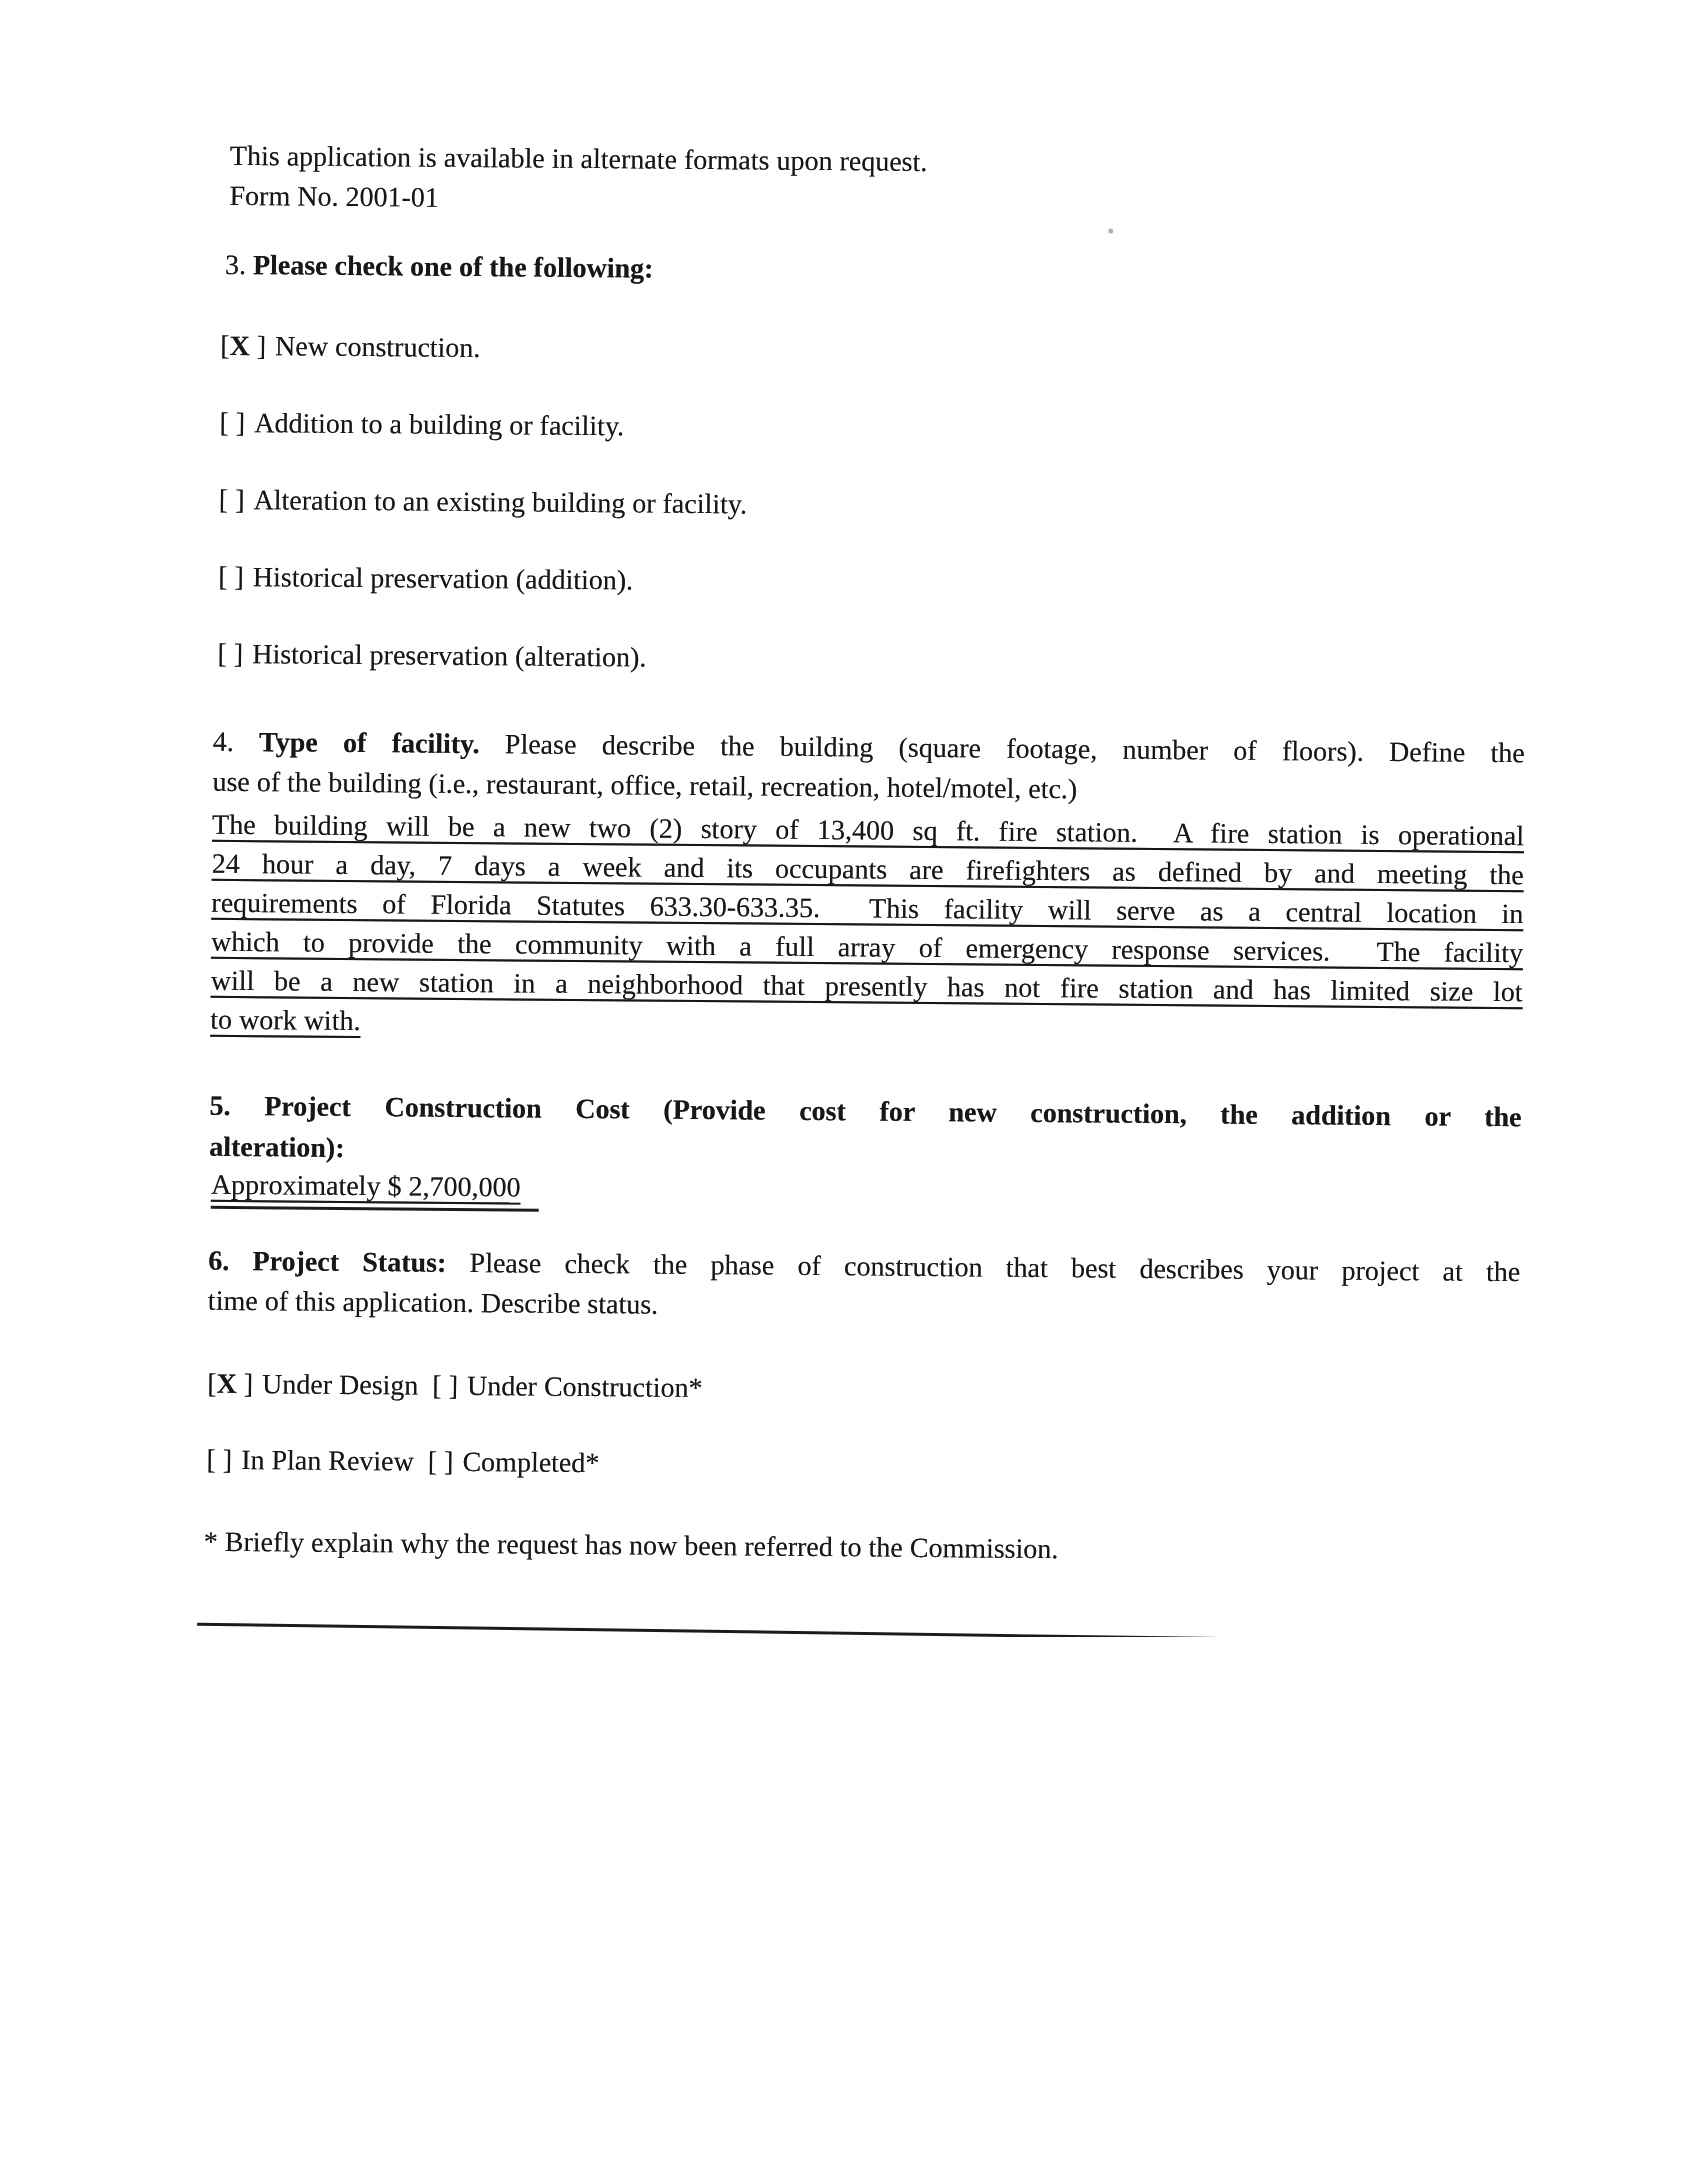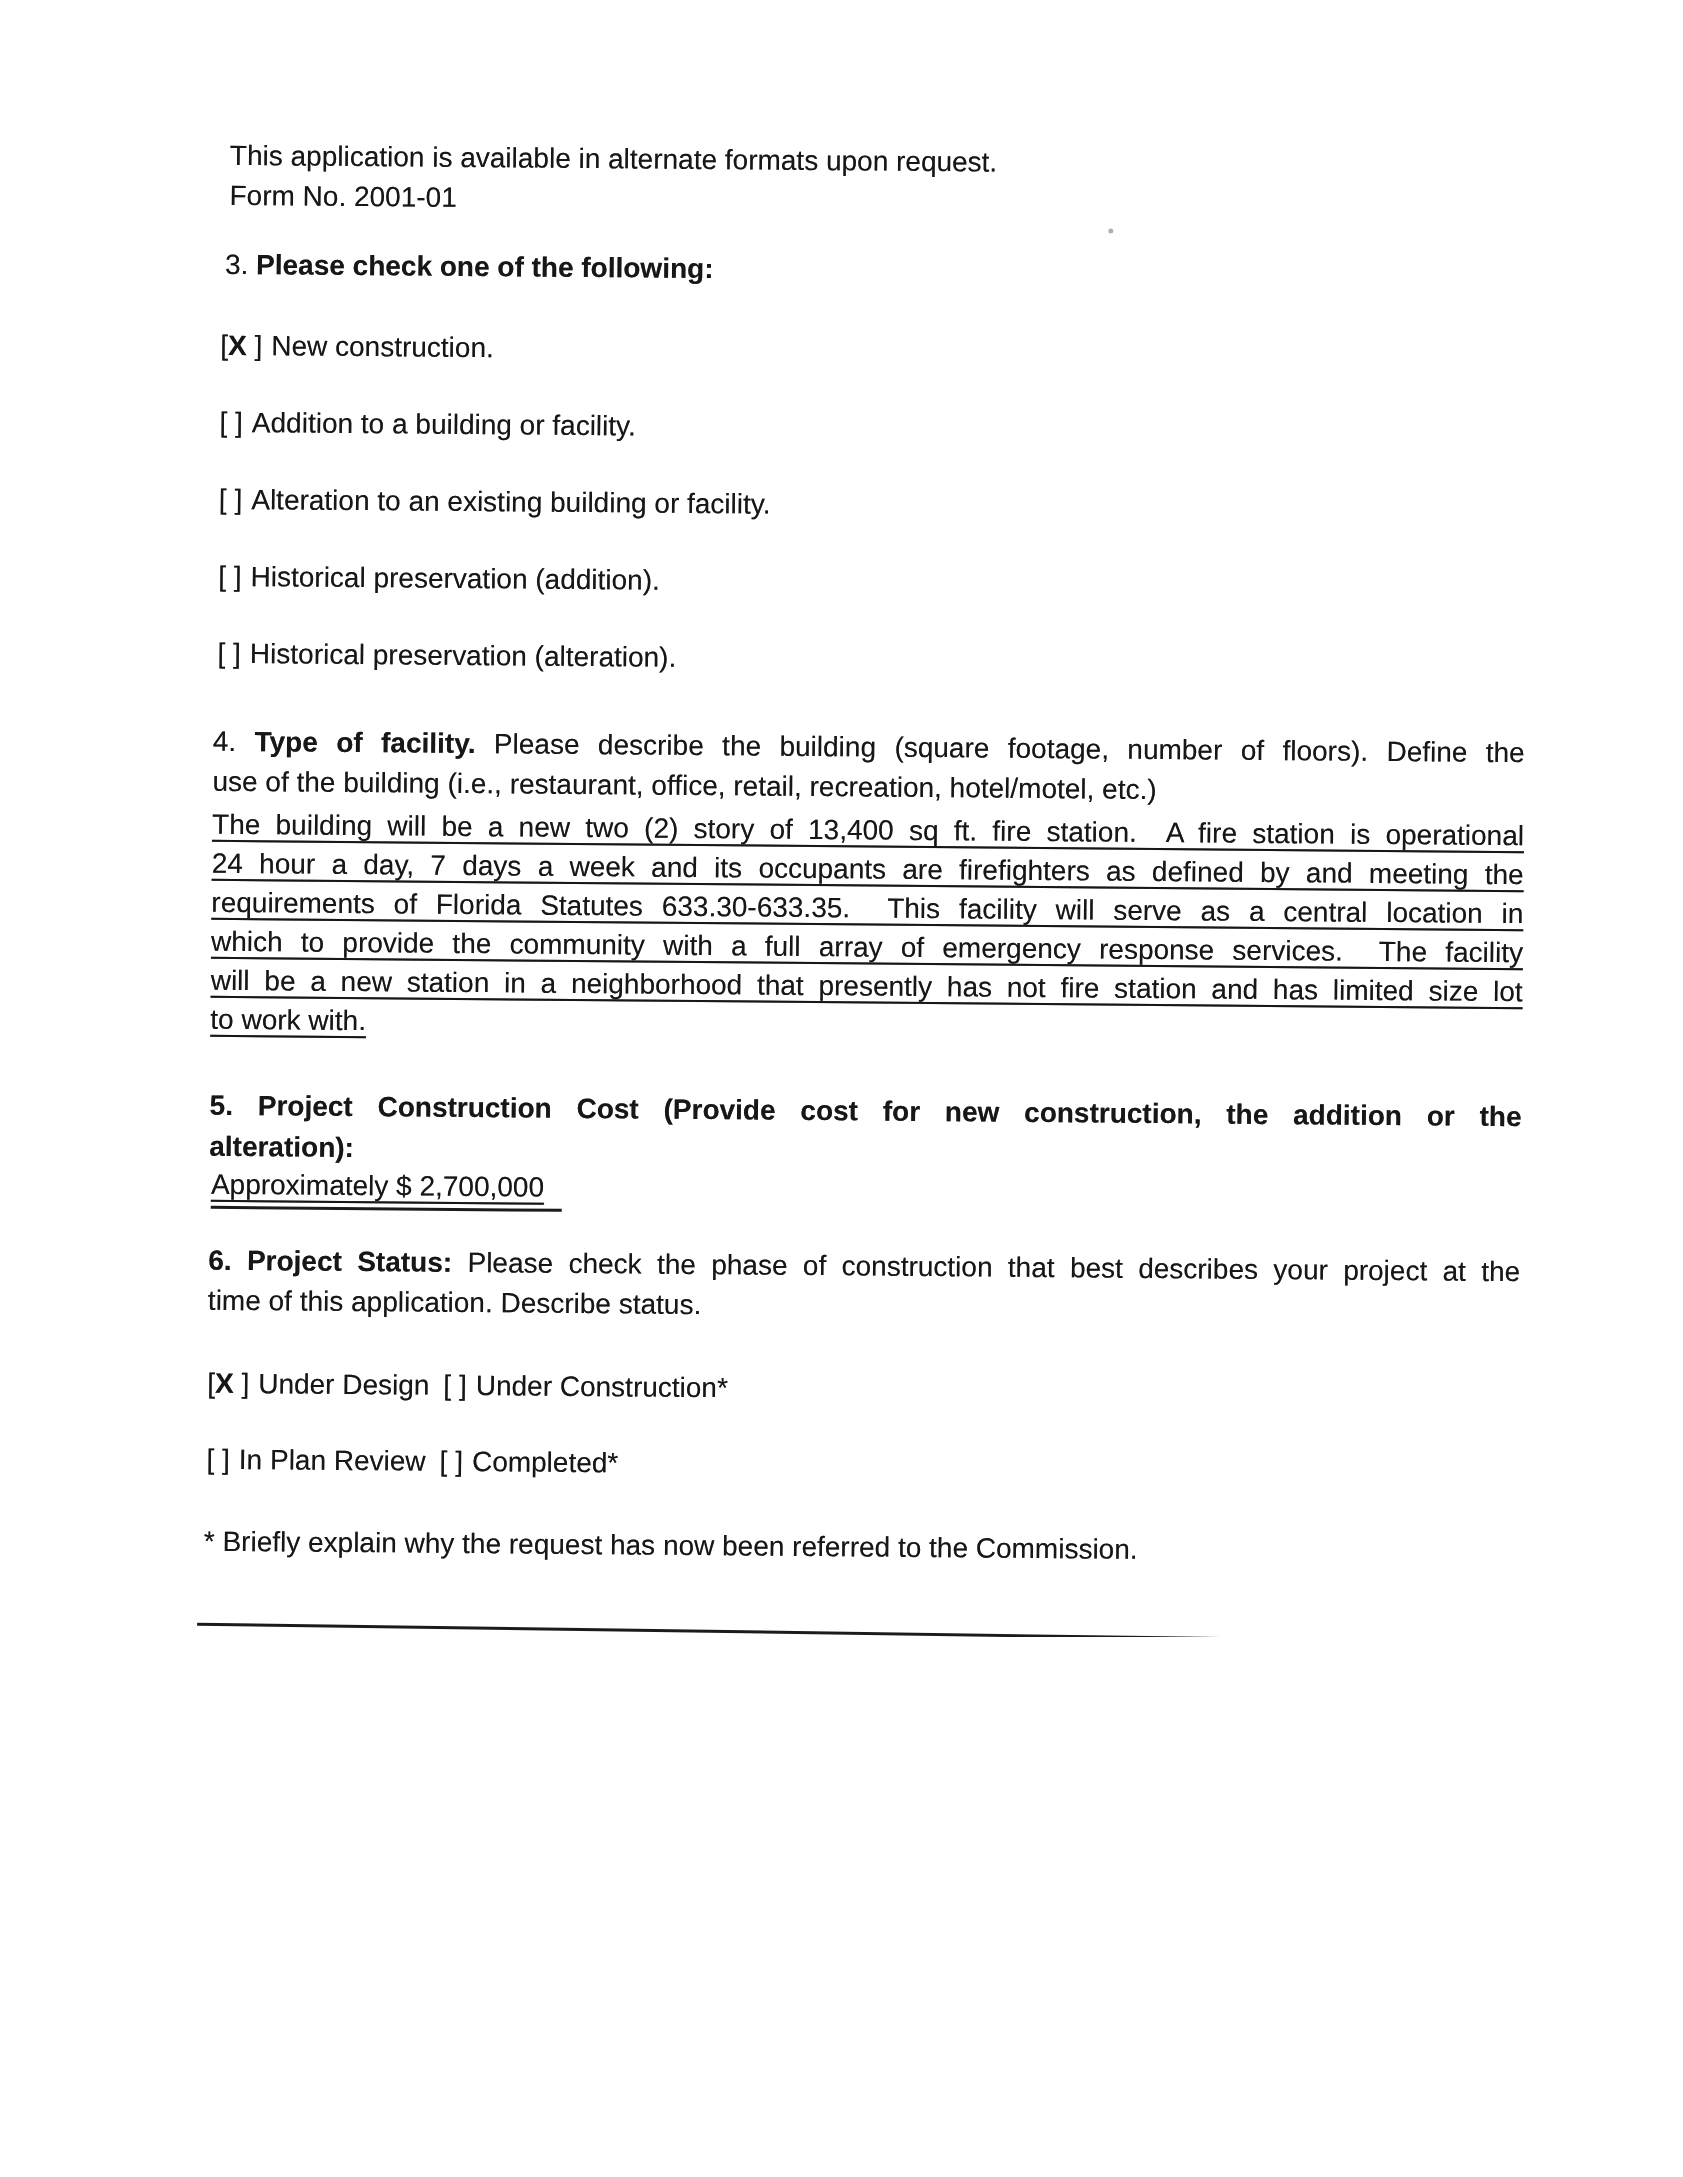--- a/index.html
+++ b/index.html
@@ -2,21 +2,21 @@
 <html><head>
 <meta charset="utf-8">
 <style>
   html, body { margin: 0; padding: 0; background: #ffffff; }
   .page {
     position: relative;
     width: 1683px;
     height: 1637px;
     background: #ffffff;
     overflow: hidden;
-    font-family: Liberation Sans, sans-serif;
+    font-family: Liberation Serif, serif;
     color: #171717;
   }
   .sheet {
     position: absolute;
     inset: 0;
     transform: rotate(0.5deg);
     transform-origin: 238px 149px;
   }
   .block { position: absolute; }
   .line {

